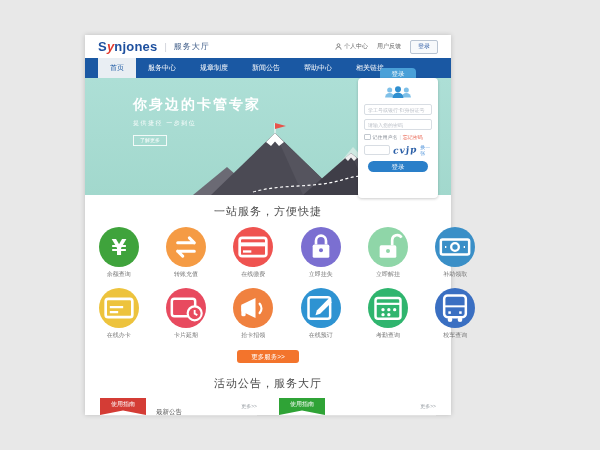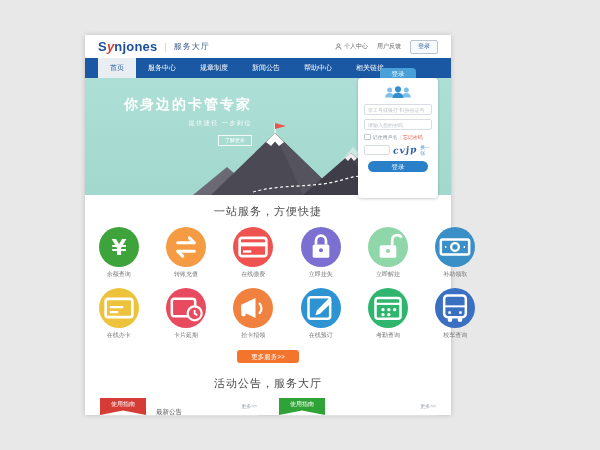--- a/index.html
+++ b/index.html
@@ -26,21 +26,21 @@
     padding:1.5px 7px;background:#f7f9fb;cursor:pointer;
   }
   
   .nav{height:20px;background:#1a58a3;display:flex;padding-left:13px;}
   .nav-item{
     font-size:7px;color:#fff;line-height:20px;padding:0 12px;cursor:pointer;
   }
   .nav-item.active{background:#e9eef3;color:#1a58a3;}
   
   .hero{position:relative;height:117px;background:linear-gradient(180deg,#addfd6,#a2d8cd);overflow:hidden;}
-  .hero-copy{position:absolute;left:39px;top:18px;text-align:right;}
+  .hero-copy{position:absolute;left:48px;top:18px;}
   .hero-title{font-size:14px;font-weight:bold;color:#fff;letter-spacing:2px;}
   .hero-sub{font-size:6px;color:rgba(255,255,255,.95);letter-spacing:1.5px;margin-top:5px;}
   .hero-cta{
     display:inline-block;margin-top:6px;font-size:5px;color:#fff;
     border:1px solid rgba(255,255,255,.85);padding:1.5px 6px;cursor:pointer;
   }
   .mountains{position:absolute;left:108px;bottom:0;width:230px;height:80px;}
   
   .login-panel{position:absolute;top:33px;right:13px;width:80px;height:130px;z-index:5;}
   .login-tab{

